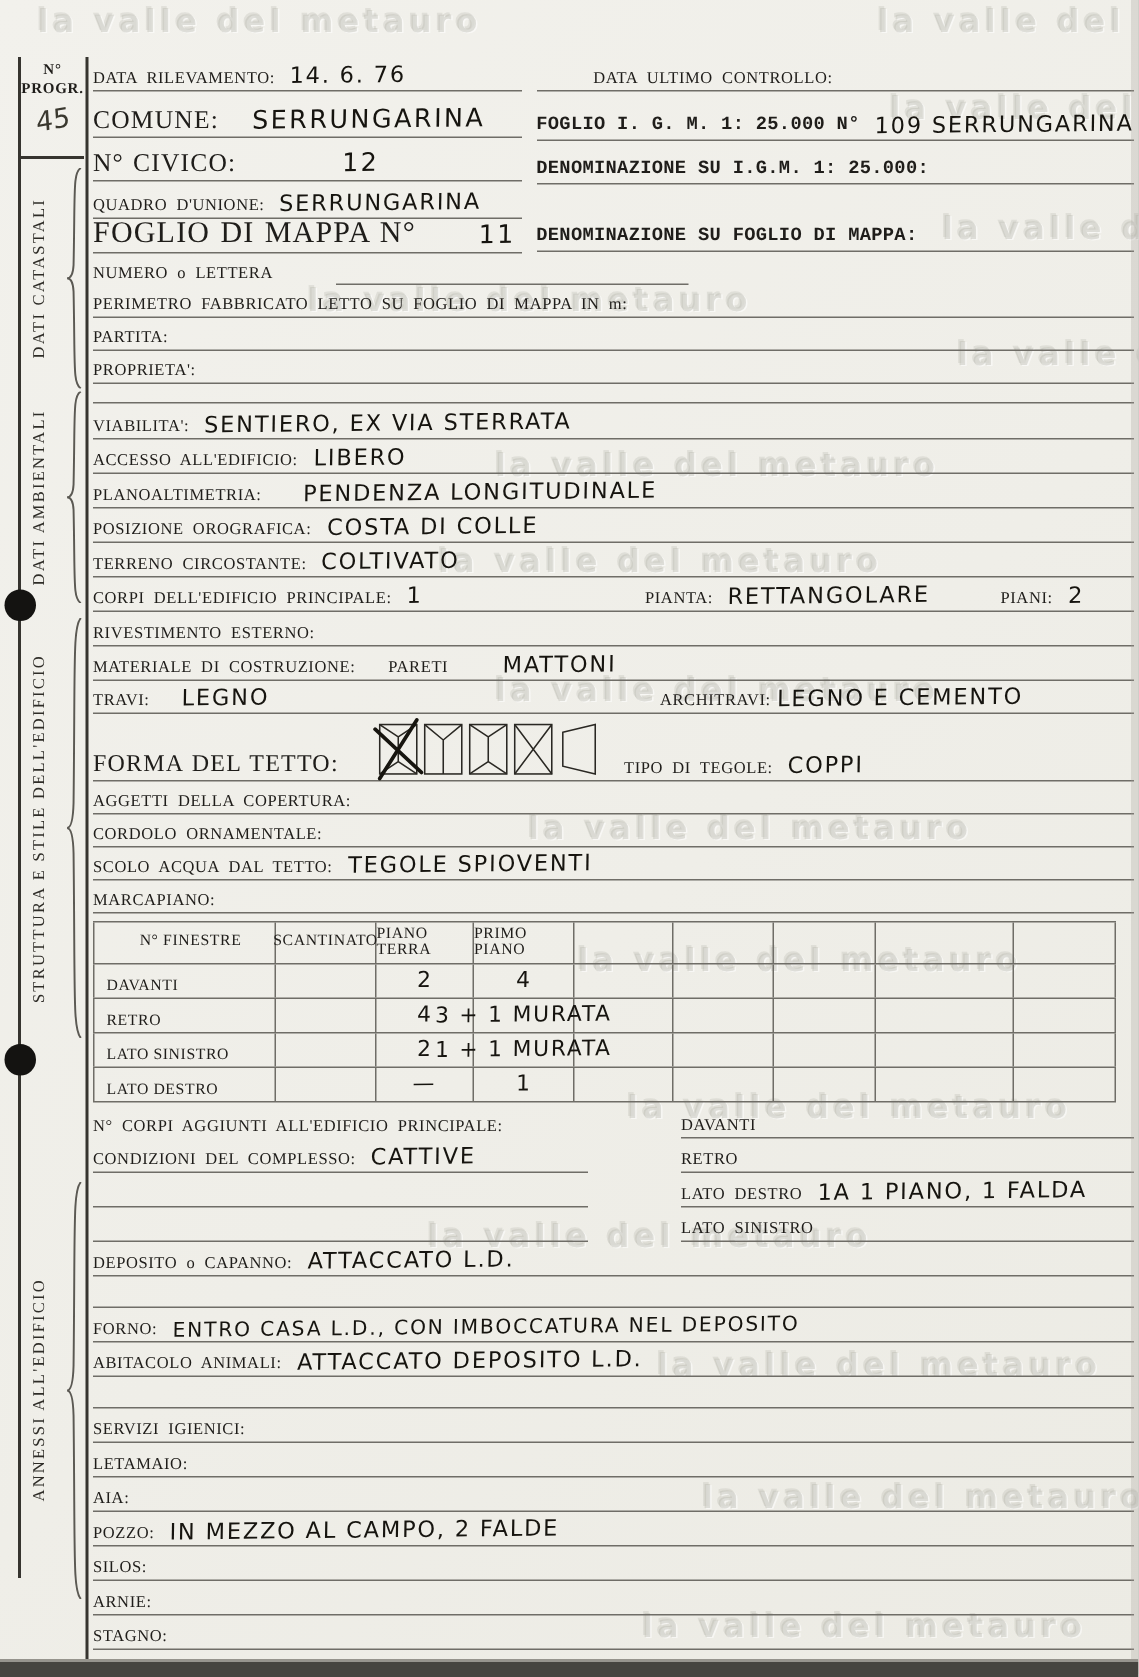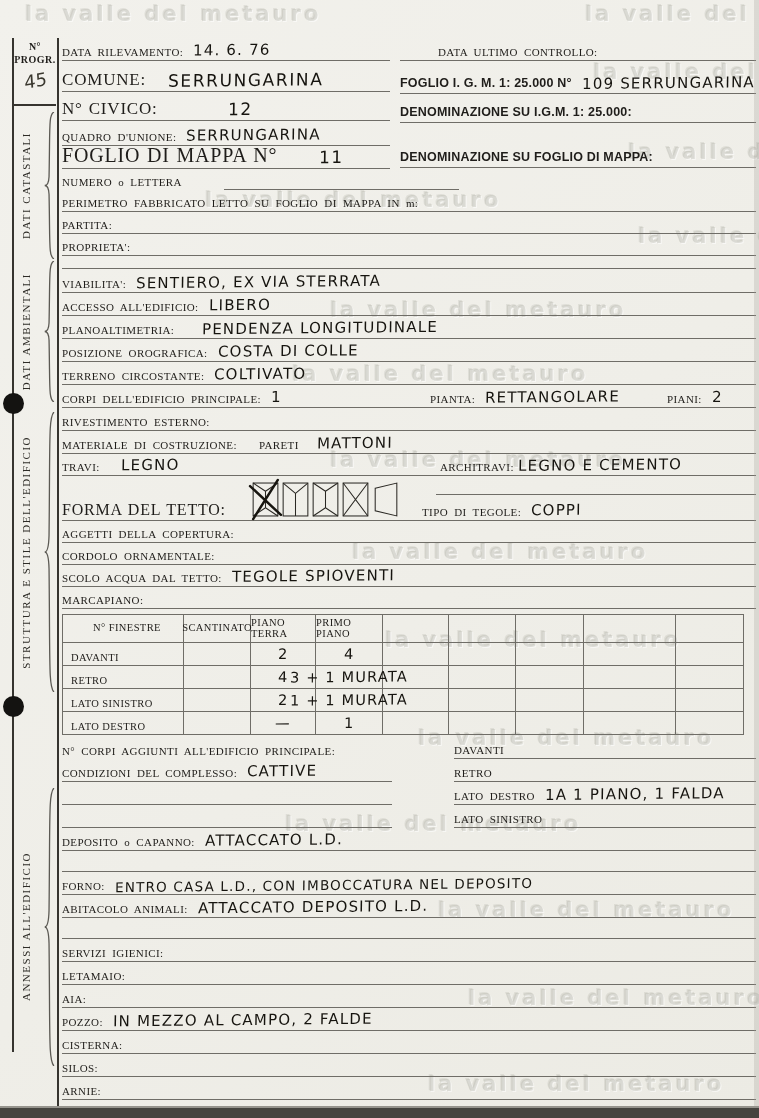--- a/index.html
+++ b/index.html
@@ -28,21 +28,21 @@
   .progr-val { font-family:"DejaVu Sans",sans-serif; font-size:18px; color:#3a382f; display:inline-block; transform:rotate(-10deg) skewX(-6deg); margin-top:4px; }
   .side-label { position:absolute; left:13px; width:26px; display:flex; align-items:center; justify-content:center; }
   .side-label span { writing-mode:vertical-rl; transform:rotate(180deg); font-size:11px; letter-spacing:1.5px; color:#2e2c27; white-space:nowrap; }
   .brace { position:absolute; left:42px; width:13px; }
   
   .main { position:absolute; left:62px; top:38px; width:694px; }
   .r { position:relative; border-bottom:1px solid #6f6d67; display:flex; align-items:flex-end; }
   .r.noline { border-bottom:none; }
   .lbl { font-size:11px; letter-spacing:0.4px; word-spacing:3px; white-space:nowrap; padding-bottom:2px; }
   .big { font-size:17px; letter-spacing:0.8px; word-spacing:1px; padding-bottom:1px; }
-  .bsans { font-family:Liberation Sans, sans-serif; font-weight:bold; font-size:12.5px; letter-spacing:0.2px; white-space:nowrap; padding-bottom:3px; }
+  .bsans { font-family:Liberation Mono, monospace; font-weight:bold; font-size:12.5px; letter-spacing:0.2px; white-space:nowrap; padding-bottom:3px; }
   .hw { font-family:"DejaVu Sans",sans-serif; color:#16140f; font-size:15px; letter-spacing:1.2px; line-height:1;
         display:inline-block; transform:rotate(-0.6deg) skewX(-1.5deg); margin-left:10px; padding-bottom:2px; white-space:nowrap; }
   .hw-lg { font-size:17px; letter-spacing:1.6px; }
   .hw-sm { font-size:13.5px; }
   .abs { position:absolute; bottom:0; display:flex; align-items:flex-end; }
   .partline { display:inline-block; border-bottom:1px solid #6f6d67; height:1px; }
   
   .topblock { display:flex; }
   .topcol-l { width:328px; }
   .topcol-r { flex:1; padding-left:10px; }
@@ -213,21 +213,21 @@
         <span class="lbl">PIANI:</span>
         <span class="hw">2</span>
       </span>
     </div>
     <div class="r" style="height:22px">
       <span class="lbl">RIVESTIMENTO ESTERNO:</span>
     </div>
     <div class="r" style="height:22px">
       <span class="lbl">MATERIALE DI COSTRUZIONE:</span>
       <span class="lbl" style="margin-left:22px">PARETI</span>
-      <span class="hw" style="margin-left:18px">MATTONI</span>
+      <span class="hw" style="margin-left:36px">MATTONI</span>
     </div>
     <div class="r" style="height:21px">
       <span class="lbl">TRAVI:</span>
       <span class="hw" style="margin-left:21px">LEGNO</span>
       <span class="abs" style="left:378px">
         <span class="lbl">ARCHITRAVI:</span>
         <span class="hw" style="margin-left:4px">LEGNO E CEMENTO</span>
       </span>
     </div>
 
@@ -249,21 +249,21 @@
         </svg>
         <svg width="27" height="35" viewBox="0 0 26 34">
           <rect x="1" y="1" width="24" height="32" fill="none" stroke="#2a2823" stroke-width="1"></rect>
           <path d="M1 1 L25 33 M25 1 L1 33" fill="none" stroke="#2a2823" stroke-width="1"></path>
         </svg>
         <svg width="27" height="35" viewBox="0 0 26 34">
           <polygon points="3,6 24,1 24,33 3,28" fill="none" stroke="#2a2823" stroke-width="1"></polygon>
         </svg>
       </span>
       <span style="flex:1"></span>
-      <span style="position:absolute;left:360px;bottom:0;right:0;display:flex;flex-direction:column">
+      <span style="position:absolute;left:340px;bottom:0;right:0;display:flex;">
         <span style="height:18px;border-bottom:1px solid #6f6d67;margin-left:14px"></span>
         <span style="height:25px;display:flex;align-items:flex-end">
           <span class="lbl">TIPO DI TEGOLE:</span>
           <span class="hw">COPPI</span>
         </span>
       </span>
     </div>
 
     <div class="r" style="height:21px">
       <span class="lbl">AGGETTI DELLA COPERTURA:</span>
@@ -411,23 +411,20 @@
       <span class="lbl">LETAMAIO:</span>
     </div>
     <div class="r" style="height:22px">
       <span class="lbl">AIA:</span>
     </div>
     <div class="r" style="height:22px">
       <span class="lbl">POZZO:</span>
       <span class="hw">IN MEZZO AL CAMPO, 2 FALDE</span>
     </div>
     <div class="r" style="height:22px">
-      <span class="lbl">CISTERNA:</span>
-    </div>
-    <div class="r" style="height:22px">
       <span class="lbl">SILOS:</span>
     </div>
     <div class="r" style="height:22px">
       <span class="lbl">ARNIE:</span>
     </div>
     <div class="r" style="height:22px">
       <span class="lbl">STAGNO:</span>
     </div>
 
   </div>

